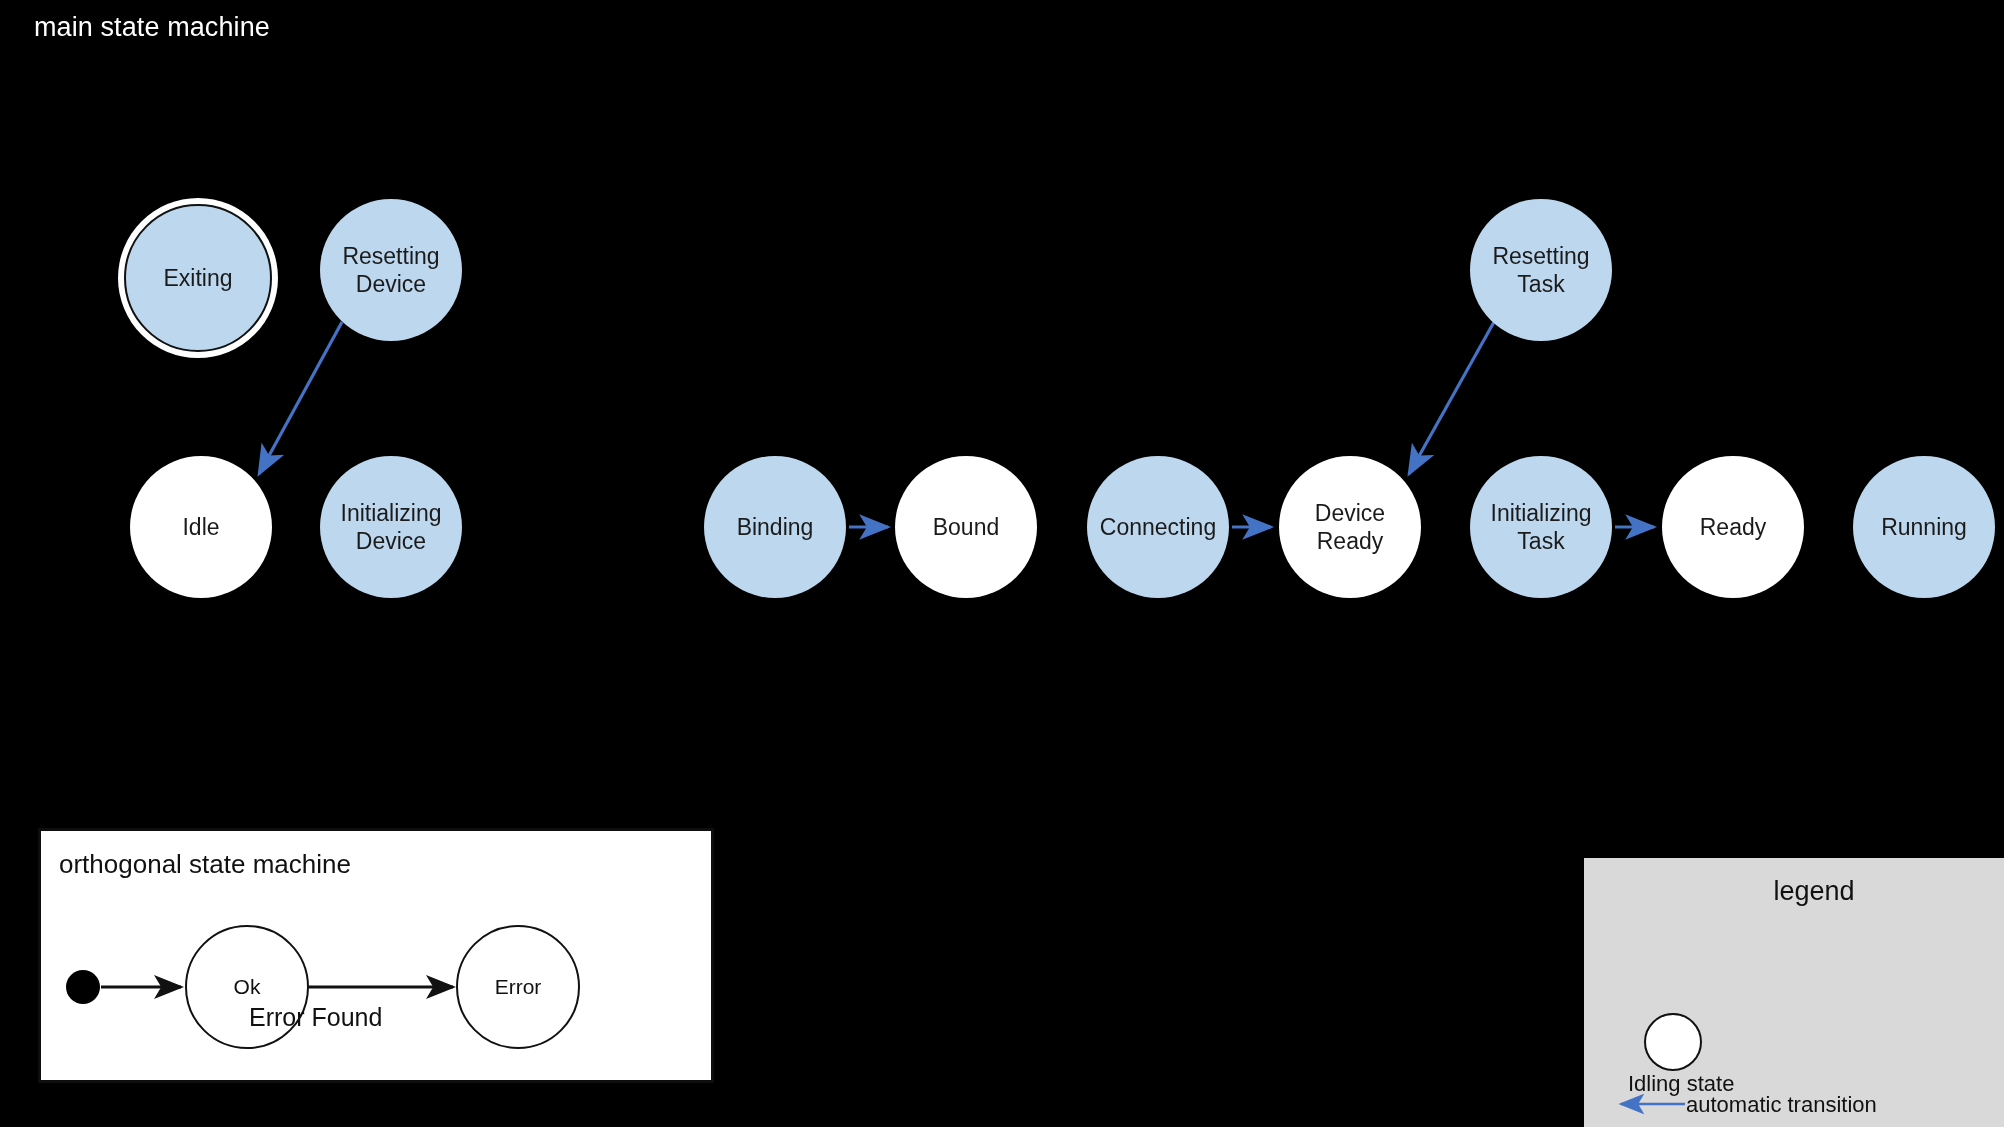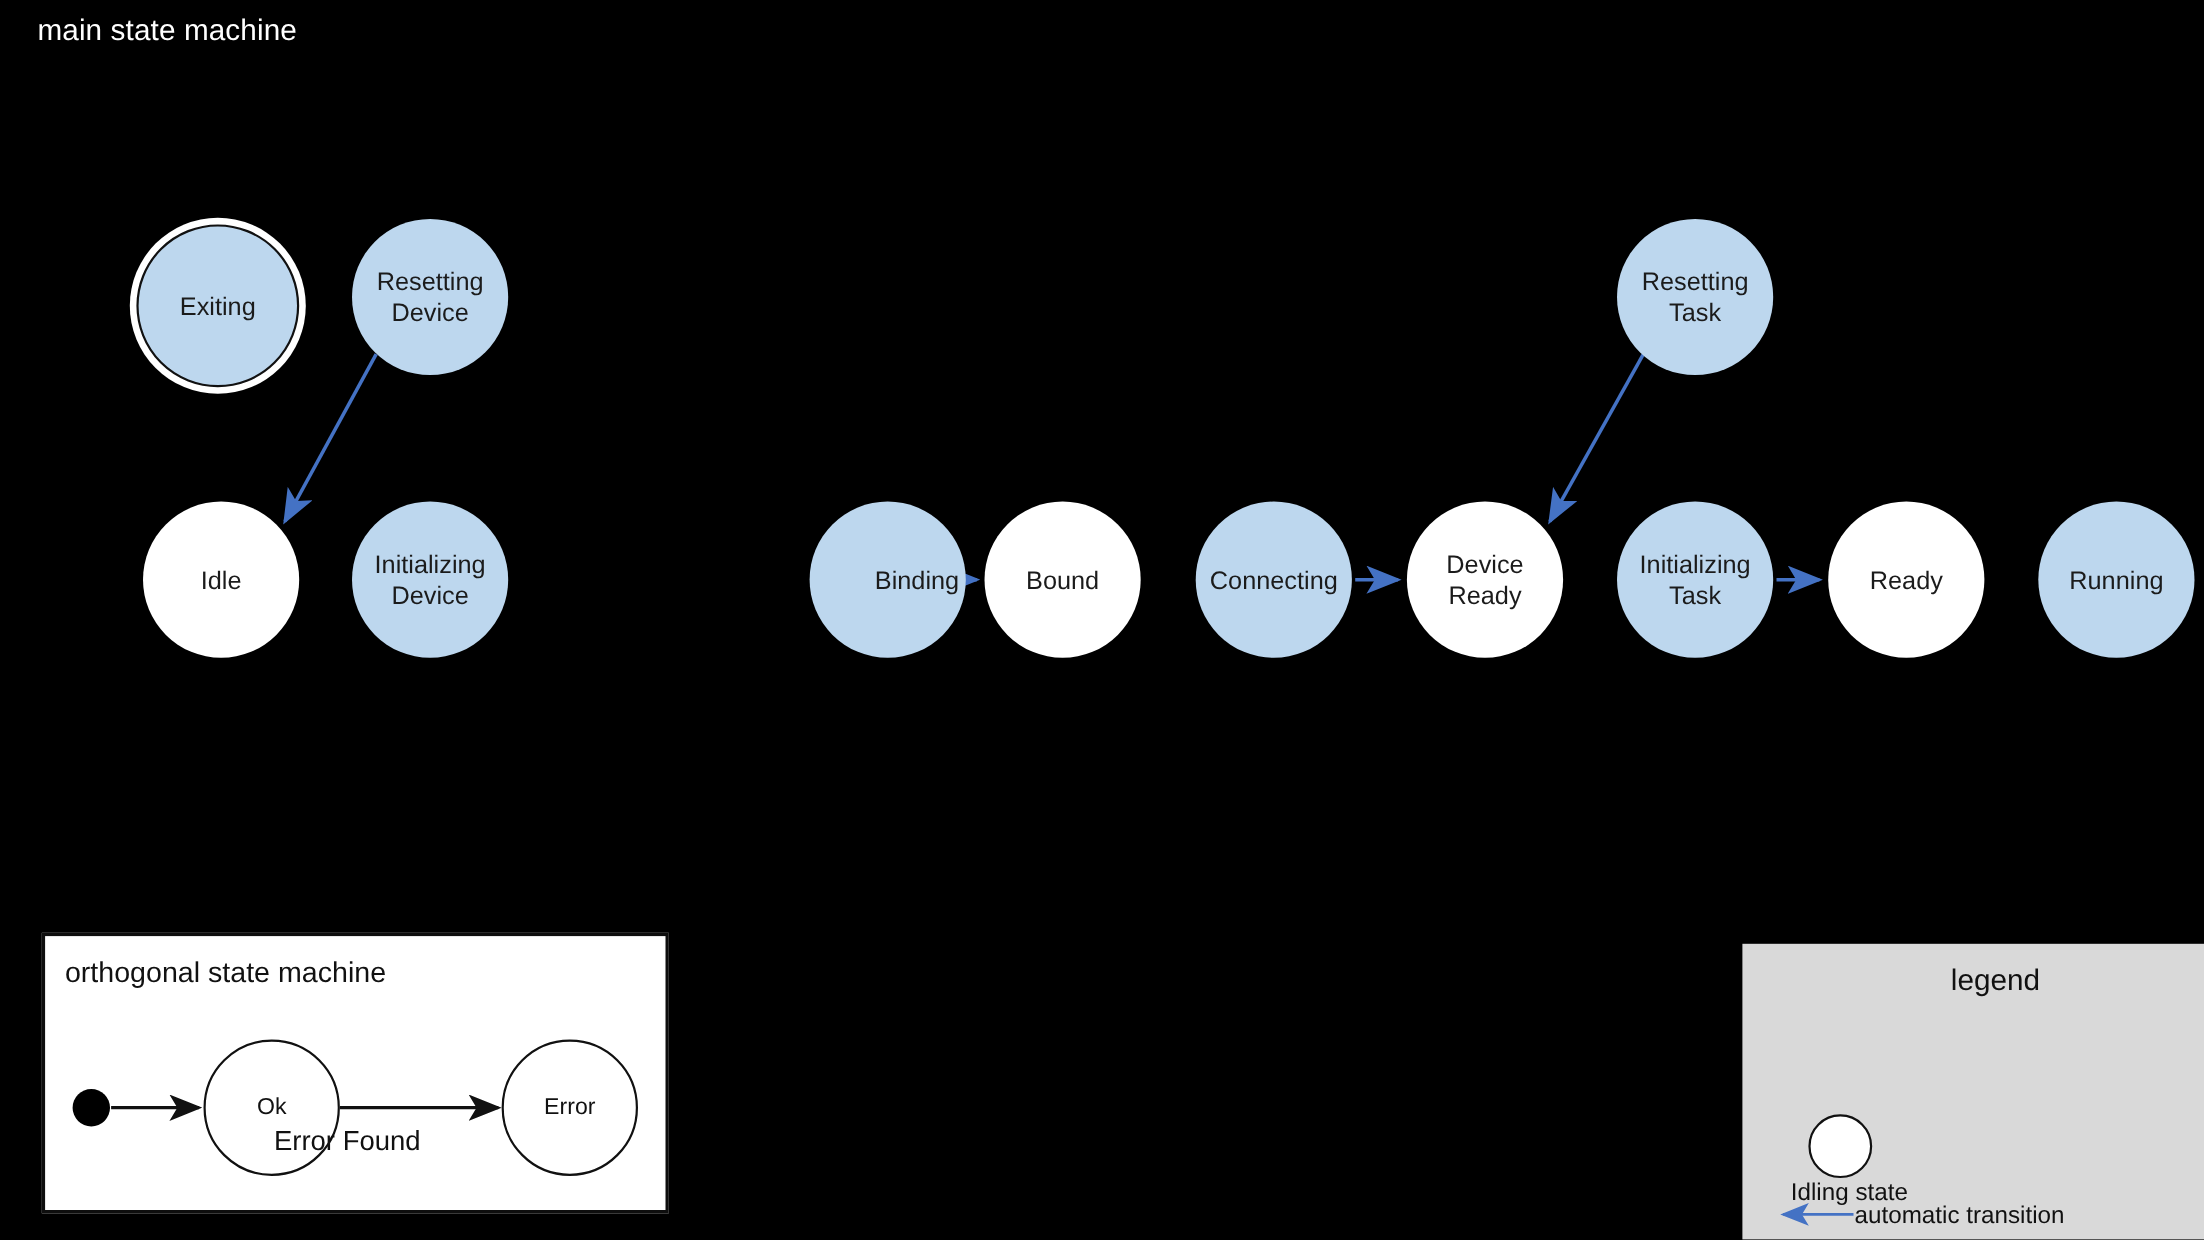--- a/index.html
+++ b/index.html
@@ -199,21 +199,21 @@
   <div class="node idling" style="left:114px; top:456px; width:142px; height:142px;">
     <span class="lbl" style="white-space:pre-line;">Idle</span>
   </div>
 
   <div class="node handler" style="left:304px; top:456px; width:142px; height:142px;">
     <span class="lbl" style="white-space:pre-line;">Initializing
 Device</span>
   </div>
 
 
-  <div class="node handler" style="left:720px; top:456px; width:142px; height:142px;justify-content:flex-end;">
+  <div class="node handler" style="left:688px; top:456px; width:142px; height:142px;">
     <span class="lbl" style="white-space:pre-line;">Binding</span>
   </div>
 
   <div class="node idling" style="left:879px; top:456px; width:142px; height:142px;">
     <span class="lbl" style="white-space:pre-line;">Bound</span>
   </div>
 
   <div class="node handler" style="left:1071px; top:456px; width:142px; height:142px;">
     <span class="lbl" style="white-space:pre-line;">Connecting</span>
   </div>
@@ -229,21 +229,21 @@
   </div>
 
   <div class="node idling" style="left:1646px; top:456px; width:142px; height:142px;">
     <span class="lbl" style="white-space:pre-line;">Ready</span>
   </div>
 
   <div class="node handler" style="left:1837px; top:456px; width:142px; height:142px;">
     <span class="lbl" style="white-space:pre-line;">Running</span>
   </div>
 
-  <div class="ortho-panel" style="left:22px; top:848px; width:570px; height:255px;">
+  <div class="ortho-panel" style="left:22px; top:828px; width:676px; height:255px;">
     <div class="ortho-title">orthogonal state machine</div>
 
     <svg style="position:absolute; left:0; top:0; width:570px; height:255px;" viewBox="0 0 570 255" xmlns="http://www.w3.org/2000/svg">
       <defs>
         <marker id="arrowBlack2" markerWidth="10" markerHeight="8" refX="9" refY="4" orient="auto" markerUnits="strokeWidth">
           <path d="M0,0 L10,4 L0,8 L2.4,4 Z" fill="#111111"></path>
         </marker>
       </defs>
       <line x1="60" y1="156" x2="140" y2="156" stroke="#111111" stroke-width="3" marker-end="url(#arrowBlack2)"></line>
       <line x1="268" y1="156" x2="412" y2="156" stroke="#111111" stroke-width="3" marker-end="url(#arrowBlack2)"></line>

